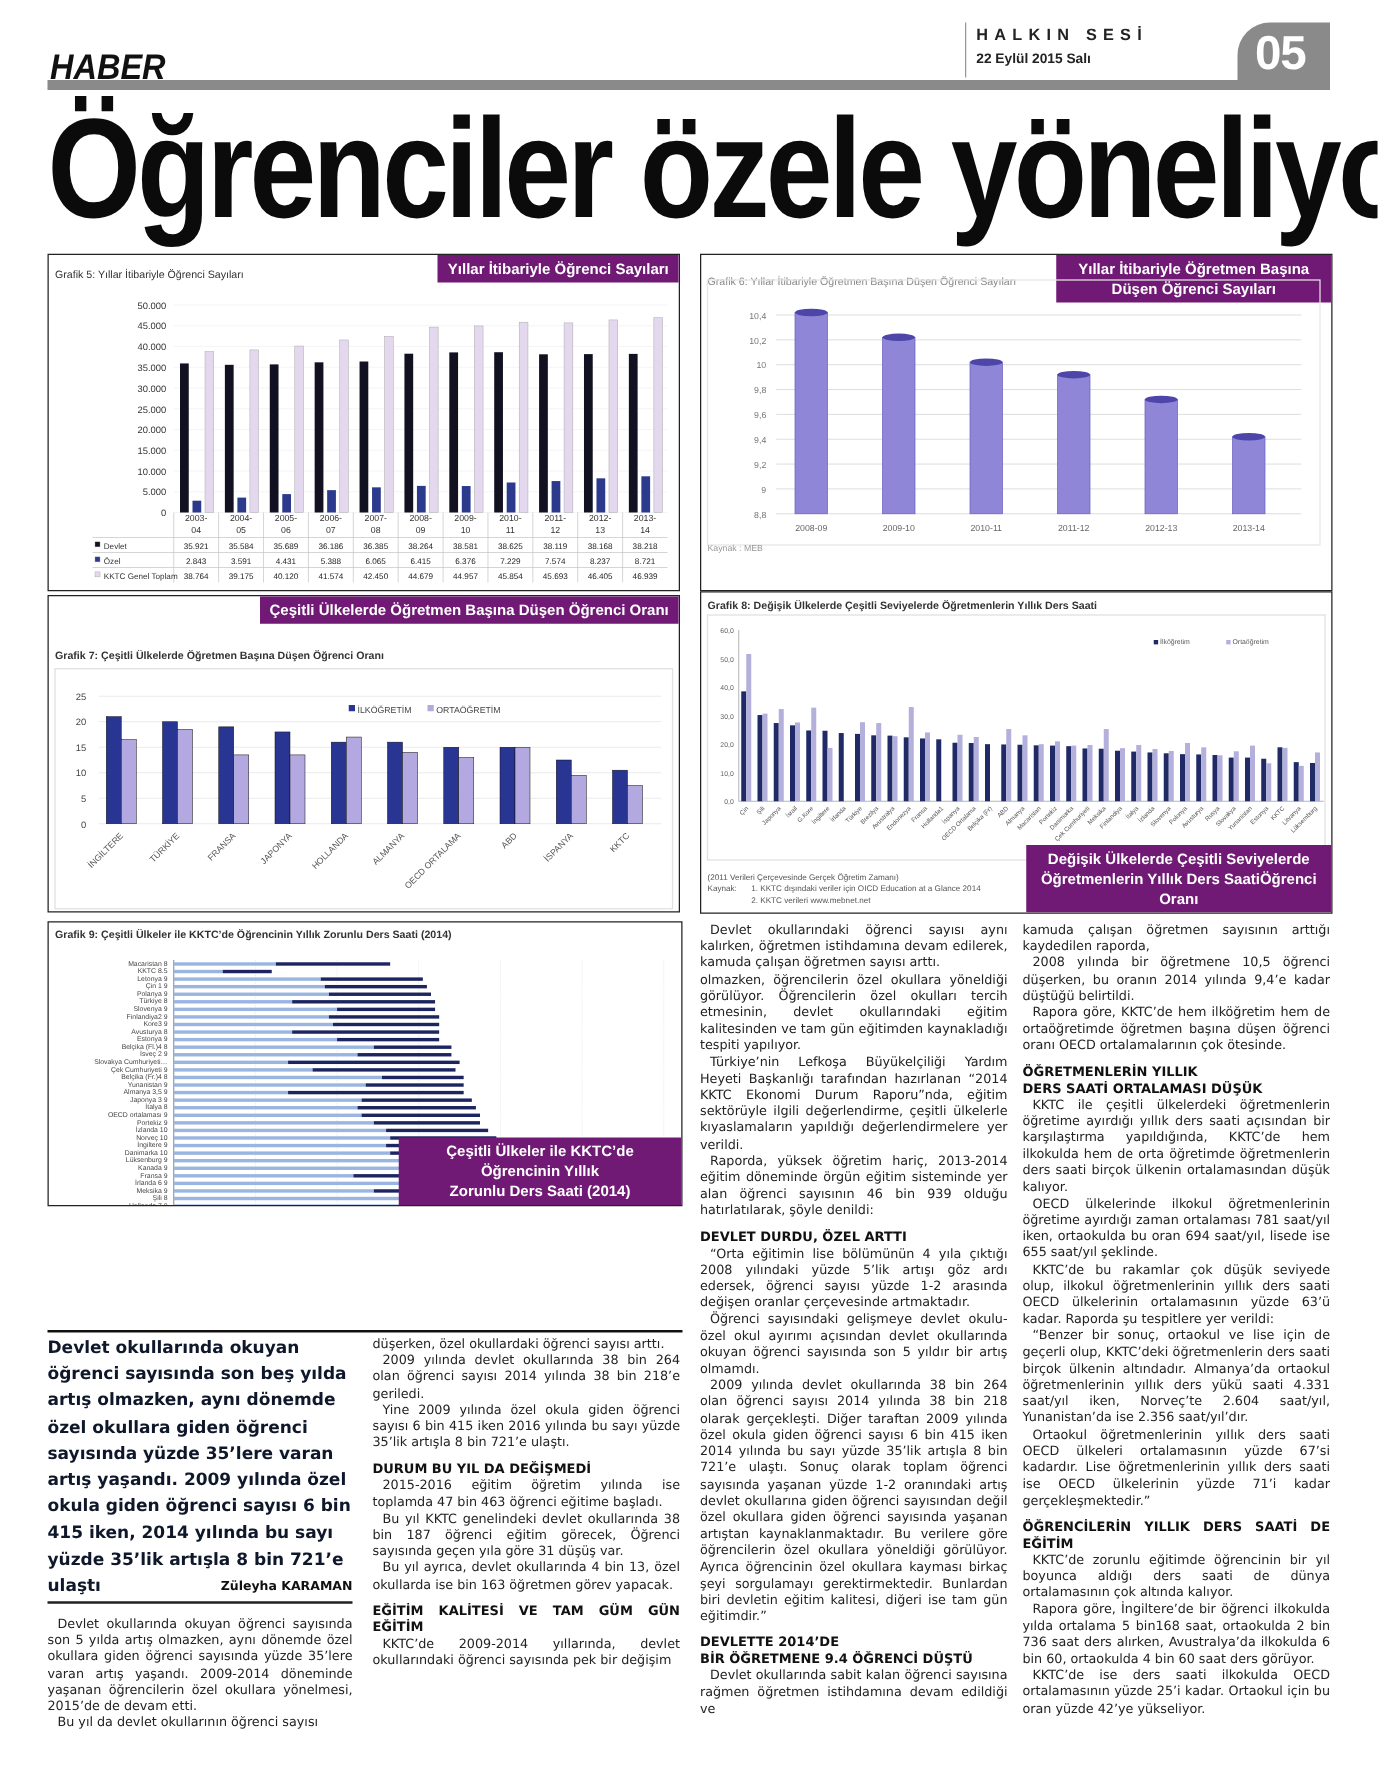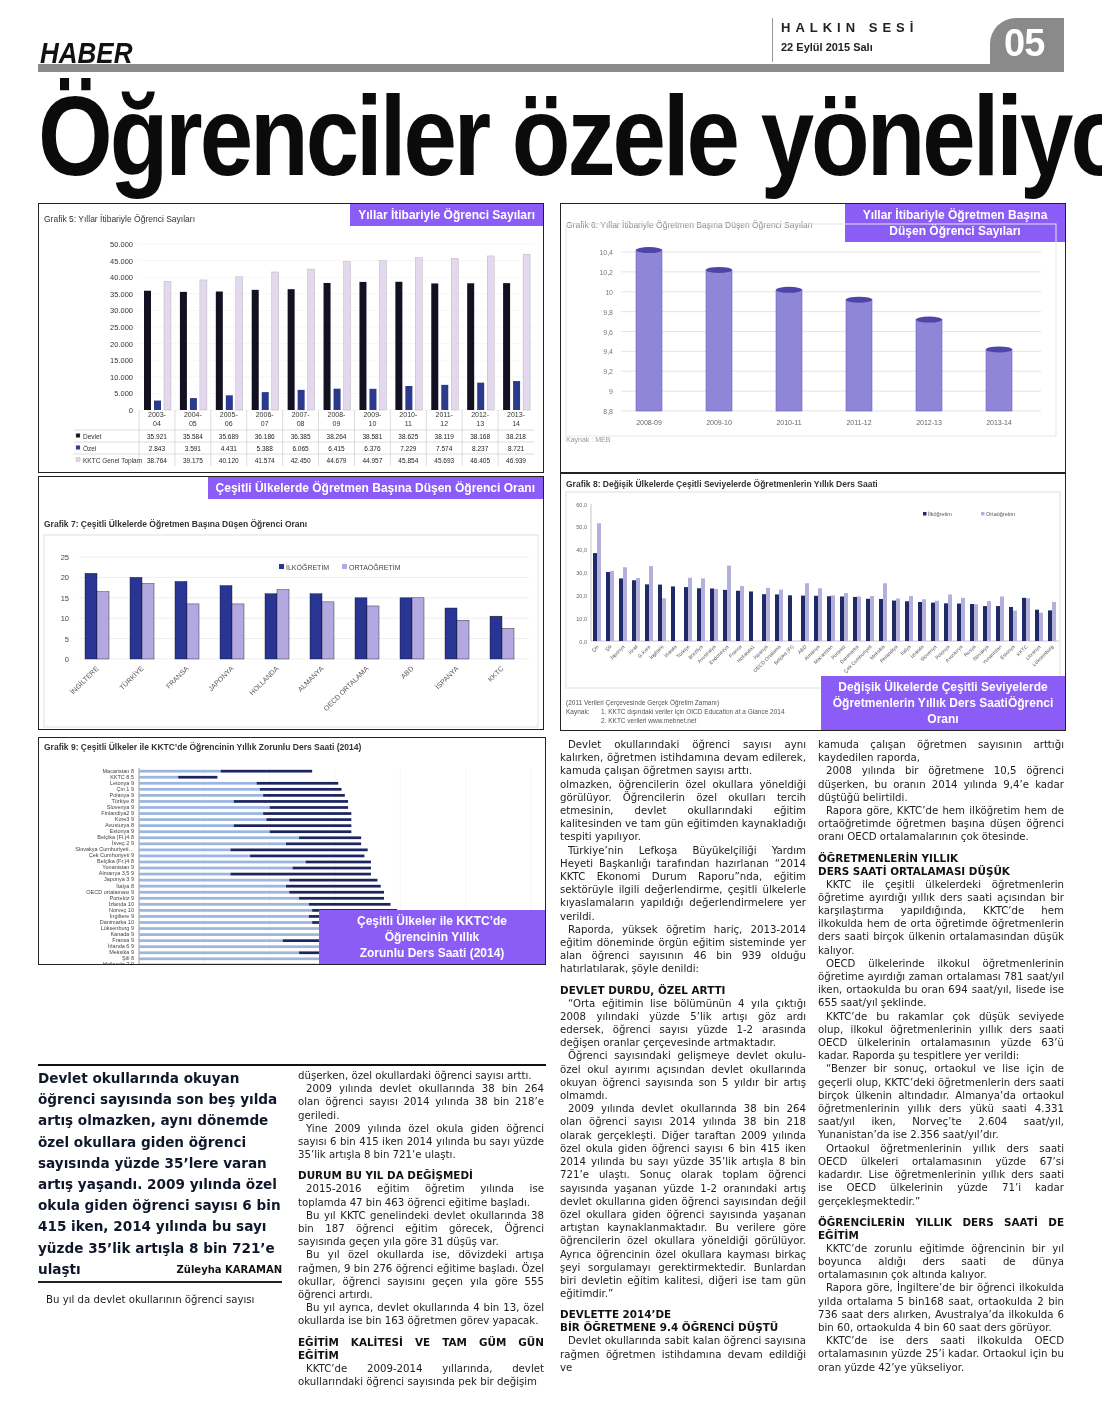--- a/index.html
+++ b/index.html
@@ -9,21 +9,21 @@
   #haber { left: 40px; top: 38px; font-family: "Liberation Sans", sans-serif; font-weight: 900; font-style: italic; font-size: 26px; letter-spacing: 0px; color: #111; transform: scaleY(1.1); }
   #rule { left: 38px; top: 64px; width: 1026px; height: 8px; background: #8a8a8a; }
   #paper-box { left: 772px; top: 18px; width: 190px; height: 44px; border-left: 1px solid #999; padding-left: 8px; }
   #paper-name { font-family: "Liberation Sans", sans-serif; font-weight: 700; font-size: 13px; letter-spacing: 5px; color: #222; margin-top: 2px; }
   #paper-date { font-family: "Liberation Sans", sans-serif; font-weight: 700; font-size: 11px; color: #222; margin-top: 6px; }
   #page-tab { left: 990px; top: 18px; width: 74px; height: 54px; background: #8a8a8a; border-radius: 26px 0 0 0; }
   #page-num { left: 1004px; top: 22px; font-family: "Liberation Sans", sans-serif; font-weight: 700; font-size: 38px; color: #fff; letter-spacing: -1px; }
   #headline { left: 38px; top: 72px; width: 1030px; height: 120px; font-family: "Liberation Sans", sans-serif; font-weight: 900; font-size: 96px; letter-spacing: -3px; white-space: nowrap; transform: scaleY(1.18); transform-origin: top left; line-height: 108px; color: #0b0b0b; }
   
   .box { position: absolute; border: 1.5px solid #222; background: #fff; overflow: hidden; }
-  .blackcap { position: absolute; background: #8b5cf6; color: #fff; font-weight: 700; font-size: 12px; padding: 3px 8px; text-align: center; line-height: 16px; }
+  .blackcap { position: absolute; background: #701a75; color: #fff; font-weight: 700; font-size: 12px; padding: 3px 8px; text-align: center; line-height: 16px; }
   .grtitle { position: absolute; font-size: 8.5px; color: #333; }
   svg text { font-family: "Liberation Sans", sans-serif; }
   
   .col { position: absolute; font-family: "DejaVu Sans", sans-serif; font-size: 10.2px; line-height: 13.2px; text-align: justify; color: #222; }
   .col p { text-indent: 8px; }
   .col h4 { font-size: 10.4px; font-weight: 700; margin-top: 8px; line-height: 13px; color: #111; }
   #lead { left: 38px; top: 1068px; width: 246px; font-family: "DejaVu Sans", sans-serif; font-weight: 700; font-size: 13.6px; line-height: 21.2px; color: #0f172a; }
   #byline { left: 38px; top: 1264px; width: 244px; text-align: right; font-family: "DejaVu Sans", sans-serif; font-weight: 700; font-size: 10px; }
   #byline-rule { left: 38px; top: 1281px; width: 244px; height: 1.5px; background: #222; }
   #topline { left: 38px; top: 1064px; width: 508px; height: 2px; background: #111; }
@@ -559,30 +559,30 @@
     <div>Zorunlu Ders Saati (2014)</div>
   </div>
 </div>
 
 <div class="abs" id="topline"></div>
 <div class="abs" id="lead">Devlet okullarında okuyan öğrenci sayısında son beş yılda artış olmazken, aynı dönemde özel okullara giden öğrenci sayısında yüzde 35’lere varan artış yaşandı. 2009 yılında özel okula giden öğrenci sayısı 6 bin 415 iken, 2014 yılında bu sayı yüzde 35’lik artışla 8 bin 721’e ulaştı</div>
 <div class="abs" id="byline">Züleyha KARAMAN</div>
 <div class="abs" id="byline-rule"></div>
 
 <div class="col" id="c1" style="left:38px;top:1293px;width:244px;">
+    <p>Devlet okullarında okuyan öğrenci sayısında son 5 yılda artış olmazken, aynı dönemde özel okullara giden öğrenci sayısında yüzde 35’lere varan artış yaşandı. 2009-2014 döneminde yaşanan öğrencilerin özel okullara yönelmesi, 2015’de de devam etti.</p>
     <p>Bu yıl da devlet okullarının öğrenci sayısı</p>
   </div>
 <div class="col" id="c2" style="left:298px;top:1069px;width:246px;">
     <p style="text-indent: 0px;">düşerken, özel okullardaki öğrenci sayısı arttı.</p>
     <p>2009 yılında devlet okullarında 38 bin 264 olan öğrenci sayısı 2014 yılında 38 bin 218’e geriledi.</p>
-    <p>Yine 2009 yılında özel okula giden öğrenci sayısı 6 bin 415 iken 2014 yılında bu sayı yüzde 35’lik artışla 8 bin 721’e ulaştı.</p>
+    <p>Yine 2009 yılında özel okula giden öğrenci sayısı 6 bin 415 iken 2016 yılında bu sayı yüzde 35’lik artışla 8 bin 721’e ulaştı.</p>
     <h4>DURUM BU YIL DA DEĞİŞMEDİ</h4>
     <p>2015-2016 eğitim öğretim yılında ise toplamda 47 bin 463 öğrenci eğitime başladı.</p>
     <p>Bu yıl KKTC genelindeki devlet okullarında 38 bin 187 öğrenci eğitim görecek, Öğrenci sayısında geçen yıla göre 31 düşüş var.</p>
-    <p>Bu yıl özel okullarda ise, dövizdeki artışa rağmen, 9 bin 276 öğrenci eğitime başladı. Özel okullar, öğrenci sayısını geçen yıla göre 555 öğrenci artırdı.</p>
     <p>Bu yıl ayrıca, devlet okullarında 4 bin 13, özel okullarda ise bin 163 öğretmen görev yapacak.</p>
     <h4>EĞİTİM KALİTESİ VE TAM GÜM GÜN EĞİTİM</h4>
     <p>KKTC’de 2009-2014 yıllarında, devlet okullarındaki öğrenci sayısında pek bir değişim</p>
   </div>
 <div class="col" id="c3" style="left:560px;top:738px;width:246px;">
     <p>Devlet okullarındaki öğrenci sayısı aynı kalırken, öğretmen istihdamına devam edilerek, kamuda çalışan öğretmen sayısı arttı.</p>
     <p style="text-indent: 0px;">olmazken, öğrencilerin özel okullara yöneldiği görülüyor. Öğrencilerin özel okulları tercih etmesinin, devlet okullarındaki eğitim kalitesinden ve tam gün eğitimden kaynakladığı tespiti yapılıyor.</p>
     <p>Türkiye’nin Lefkoşa Büyükelçiliği Yardım Heyeti Başkanlığı tarafından hazırlanan “2014 KKTC Ekonomi Durum Raporu”nda, eğitim sektörüyle ilgili değerlendirme, çeşitli ülkelerle kıyaslamaların yapıldığı değerlendirmelere yer verildi.</p>
     <p>Raporda, yüksek öğretim hariç, 2013-2014 eğitim döneminde örgün eğitim sisteminde yer alan öğrenci sayısının 46 bin 939 olduğu hatırlatılarak, şöyle denildi:</p>
     <h4>DEVLET DURDU, ÖZEL ARTTI</h4>

